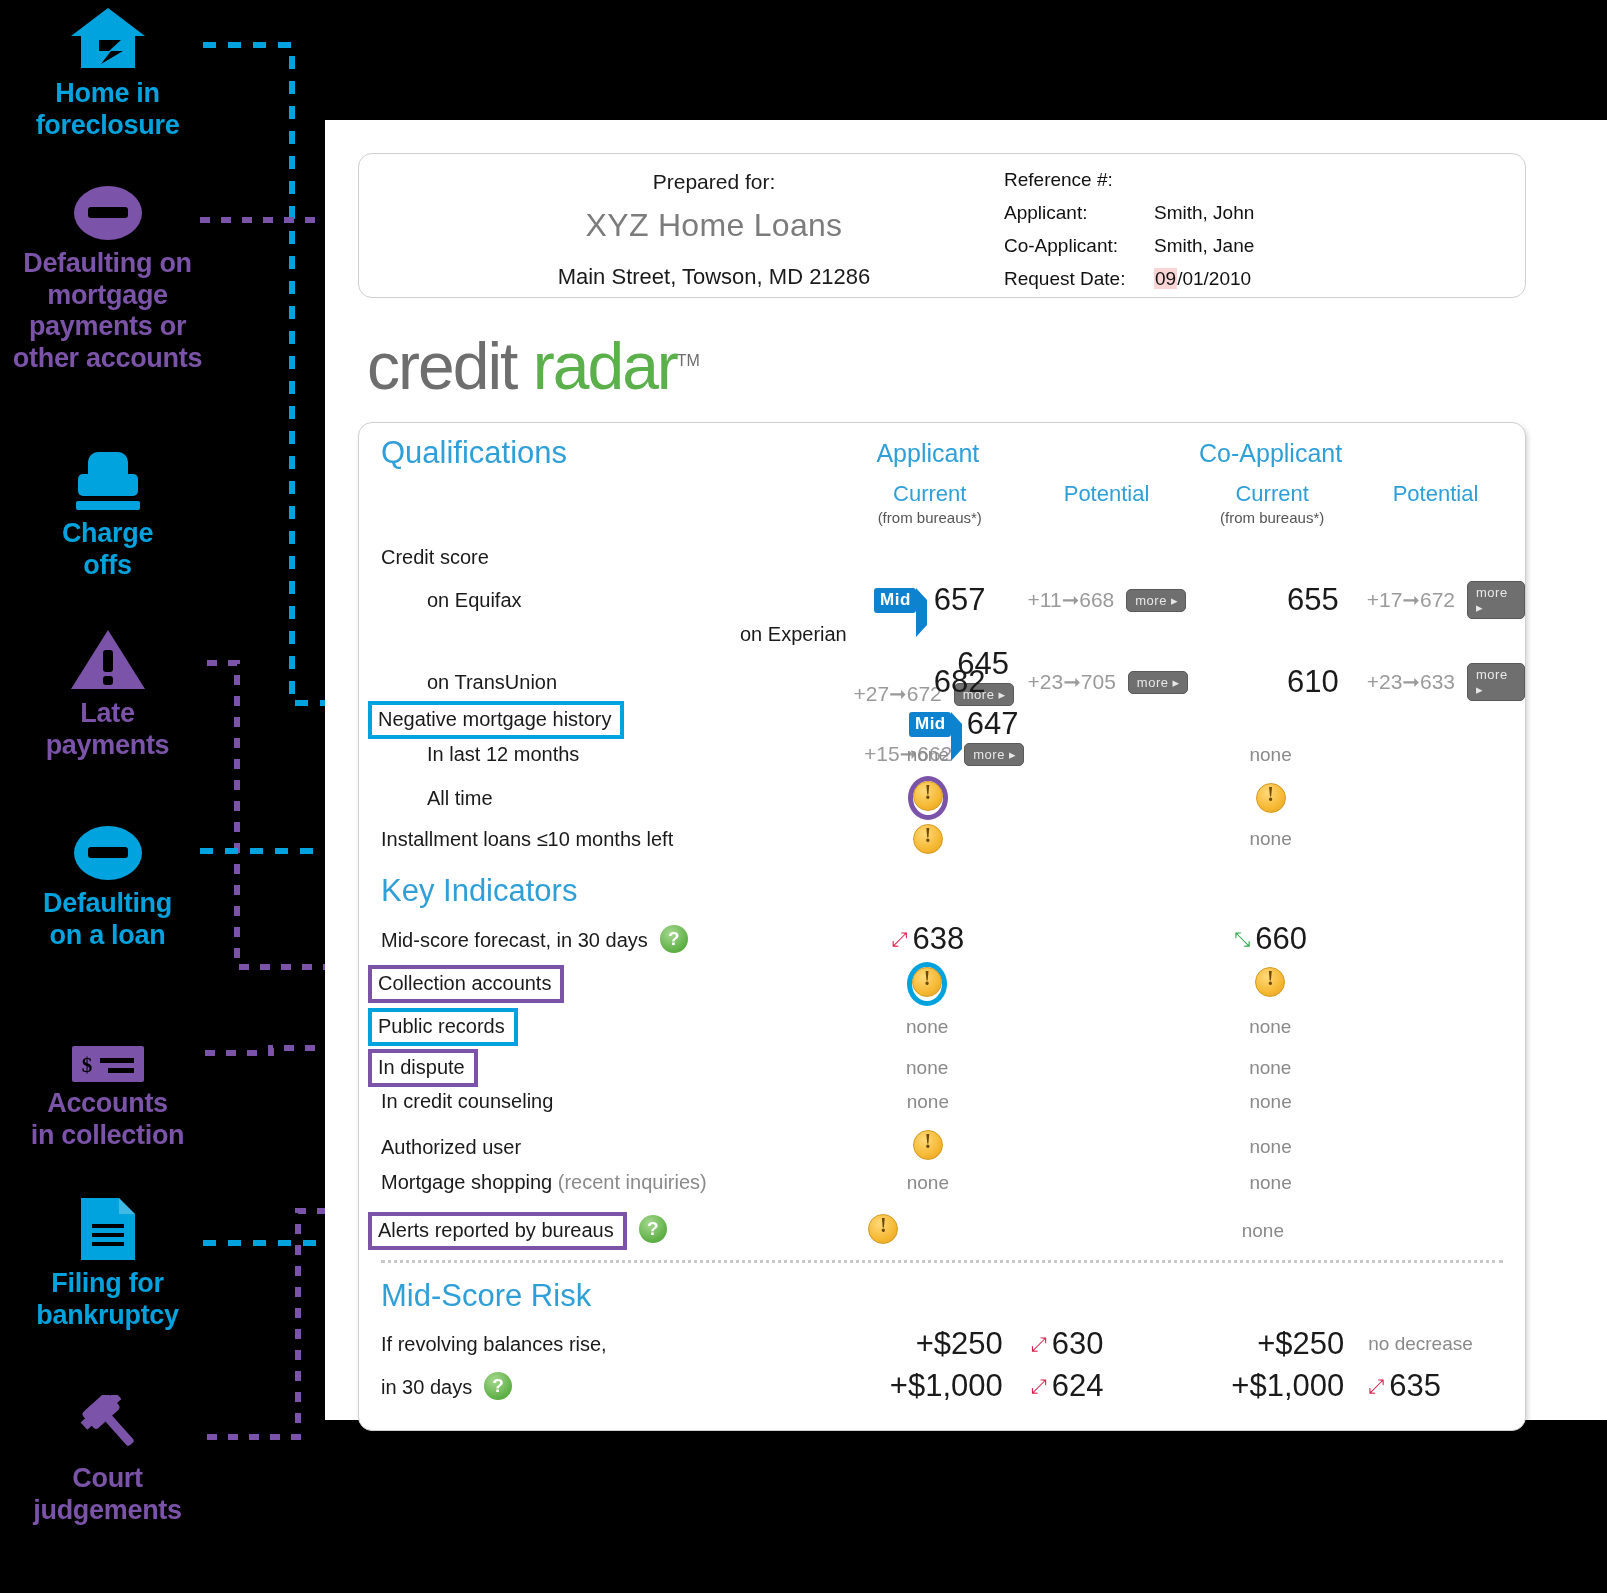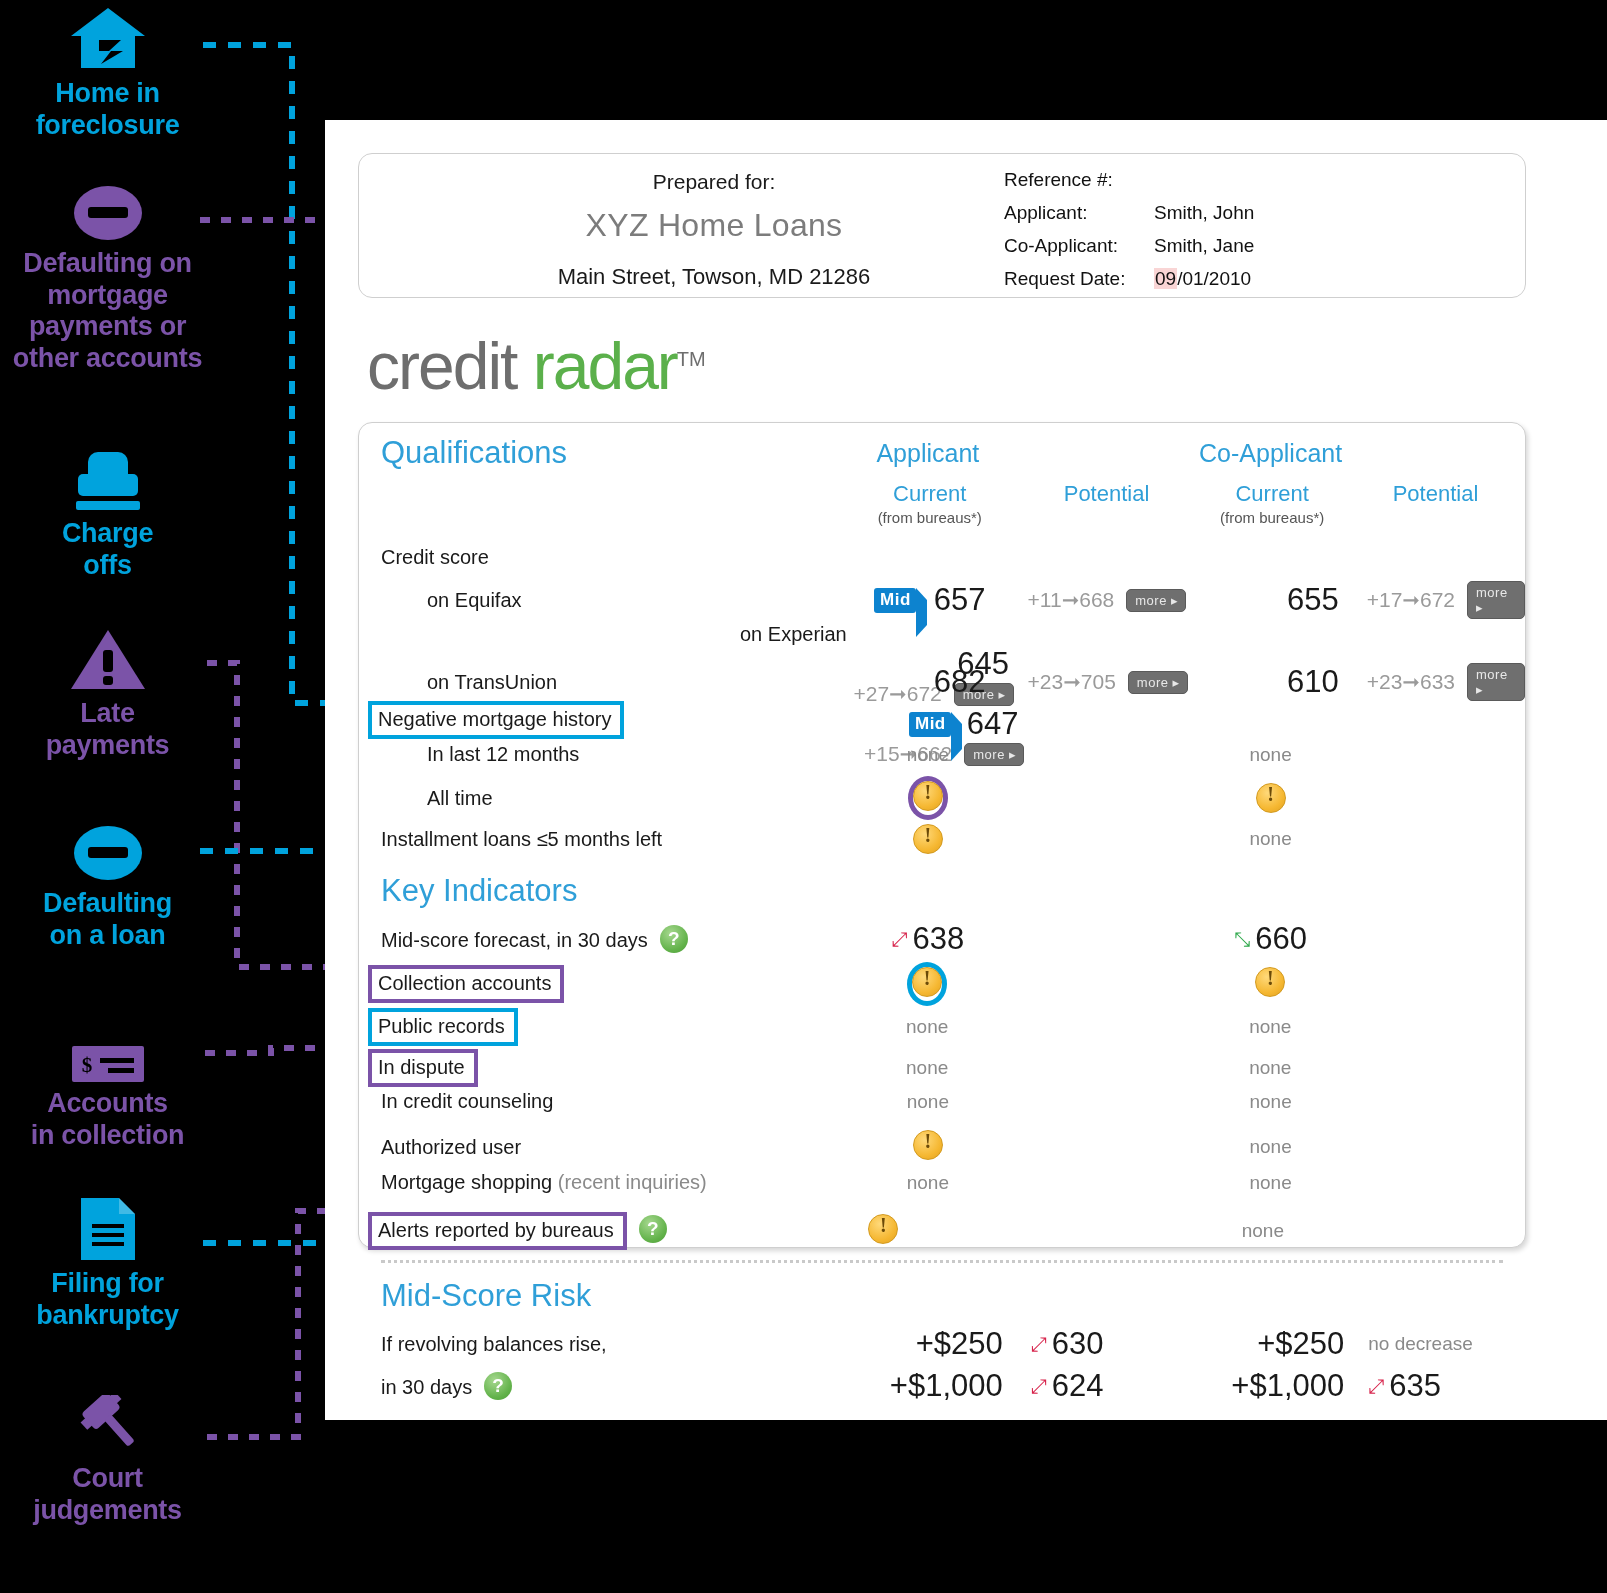--- a/index.html
+++ b/index.html
@@ -40,25 +40,25 @@
   .hdr-right { position:absolute; left:645px; top:15px; font-size:19px; color:#111; }
   .hdr-right .row { display:flex; margin-bottom:11px; }
   .hdr-right .k { width:150px; }
   .hdr-right .v { }
   .hl-date { background:#f9d5d5; padding:0 1px; }
 
   
   #logo { position:absolute; left:42px; top:208px; font-size:66px; font-weight:300; letter-spacing:-2px; }
   #logo .g { color:#6e6e6e;text-align:right; }
   #logo .grn { color:#5bb04b; }
-  #logo .tm { font-size:20px; vertical-align:super; color:#6e6e6e; letter-spacing:0; }
+  #logo .tm { font-size:16px; vertical-align:super; color:#6e6e6e; letter-spacing:0; }
 
   
   #report {
-    position:absolute; left:33px; top:302px; width:1168px; height:826px;
+    position:absolute; left:33px; top:302px; width:1168px; height:1009px;
     border:1px solid #cfcfcf; border-radius:14px; background:#fff;
     box-shadow: 2px 3px 5px rgba(0,0,0,0.16);
   }
 
   .sec-title { color:#2f9fd8; font-size:31px; font-weight:400; }
   .col-head { color:#2f9fd8; font-size:25px; text-align:center; }
   .col-sub { color:#2f9fd8; font-size:22px; text-align:center; }
   .col-note { color:#555; font-size:15px; text-align:center; margin-top:2px; }
 
   .rlabel { font-size:20px; color:#1a1a1a; }
@@ -401,21 +401,21 @@
     <div class="cell-p1"></div>
     <div class="cell-c2 ctr">
             <span class="warn"></span>
           </div>
     <div class="cell-p2"></div>
         </div>
       </div>
 
     <div class="grid-row" style="top:401px;">
       <div class="cell-label">
-        <span class="rlabel">Installment loans ≤5 months left</span>
+        <span class="rlabel">Installment loans ≤10 months left</span>
       </div>
       <div class="cell-c1 ctr">
         <span class="warn"></span>
       </div>
       <div class="cell-p1"></div>
       <div class="cell-c2 ctr">
         <span class="none">none</span>
       </div>
       <div class="cell-p2"></div>
     </div>

